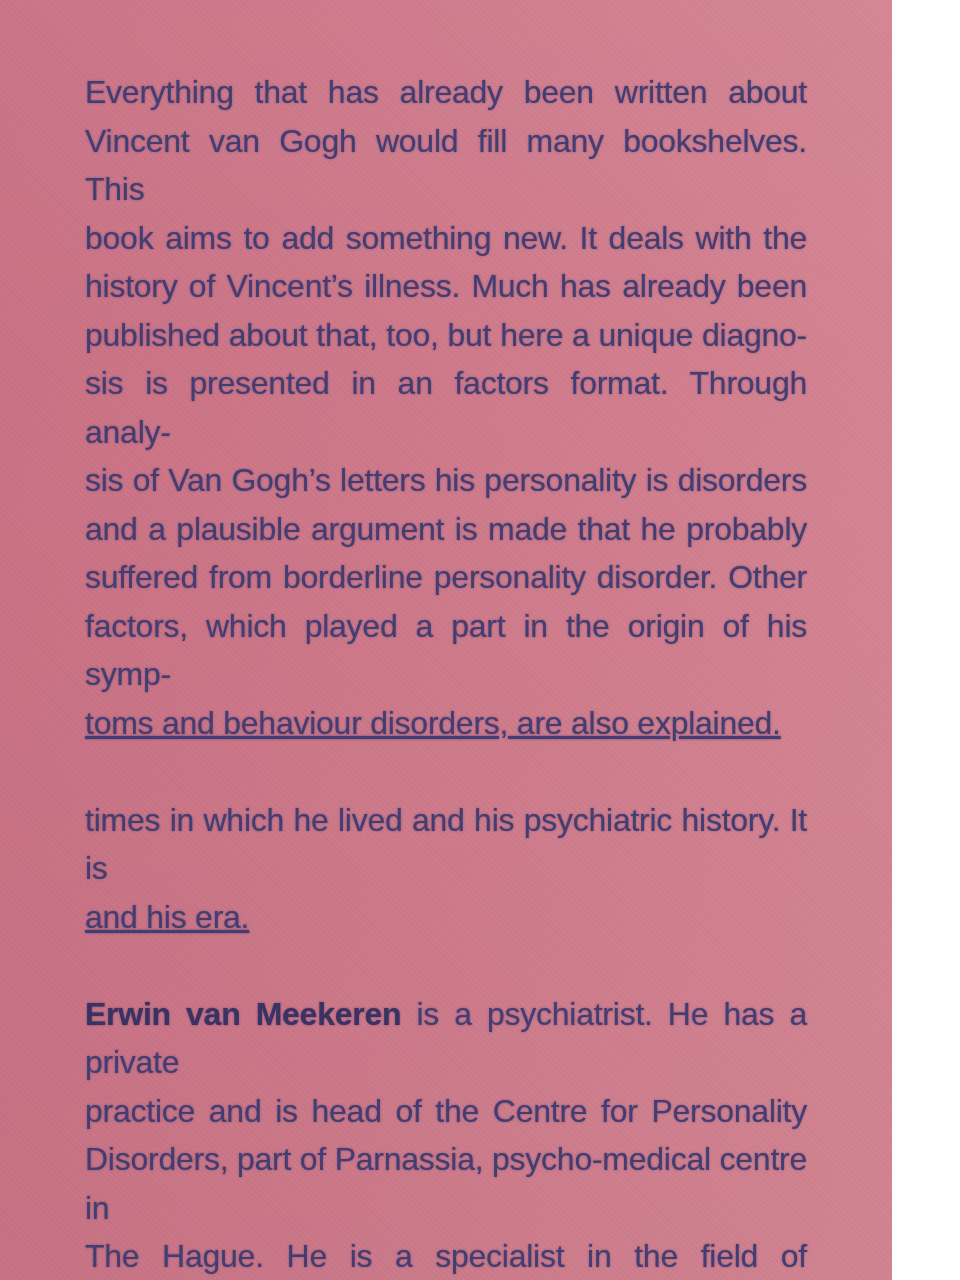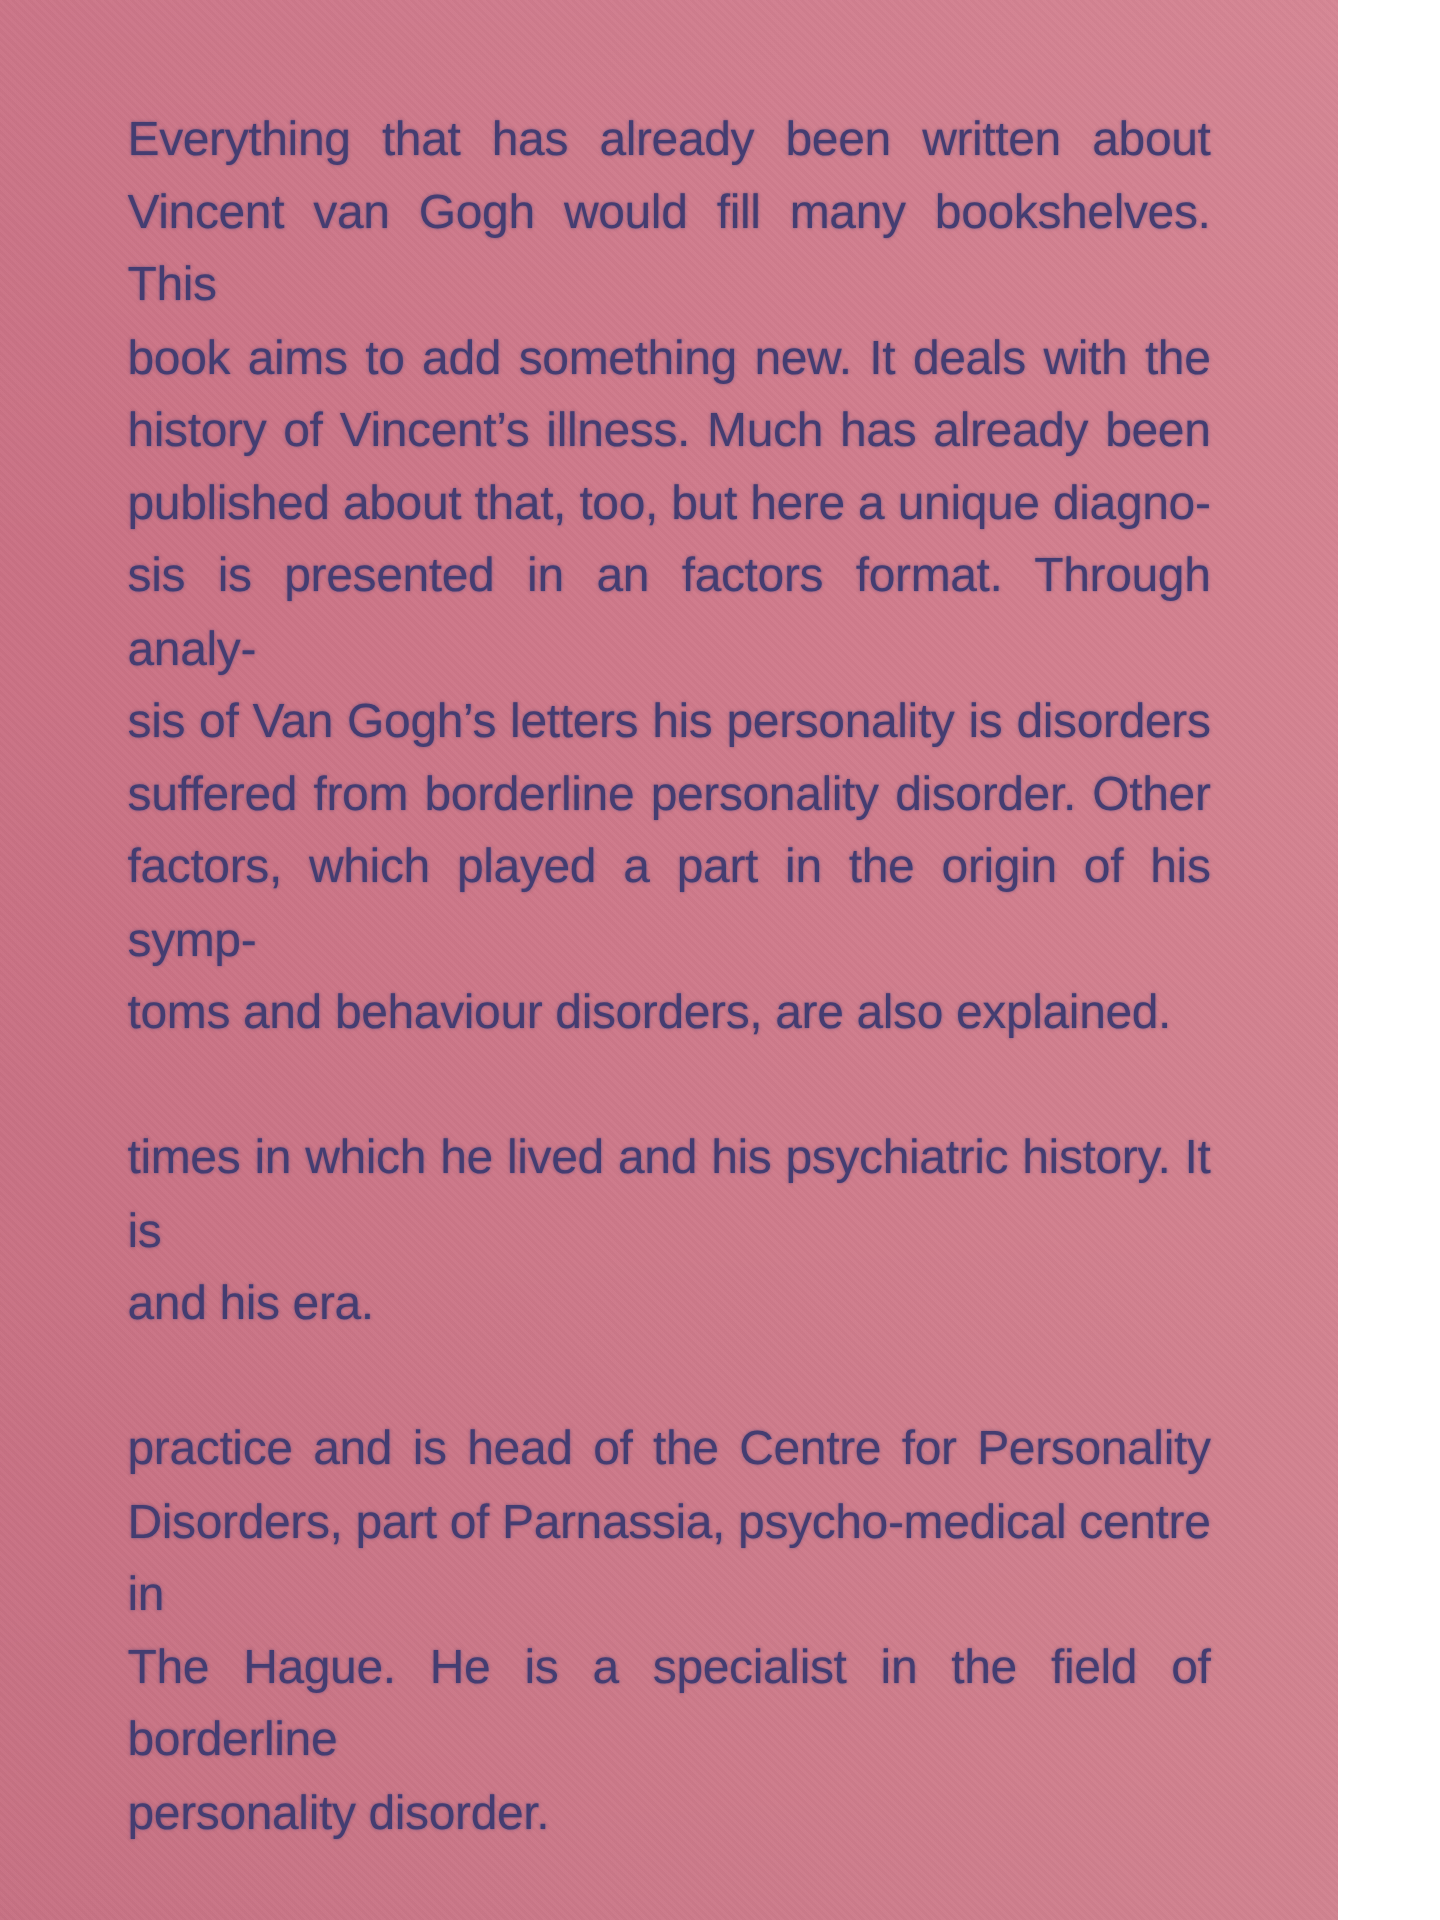--- a/index.html
+++ b/index.html
@@ -32,20 +32,21 @@
     line-height: 48.5px;
     letter-spacing: -0.25px;
     color: #443d71;
     text-shadow: 0 0 1.6px rgba(62,55,110,0.55), 0 0 3px rgba(80,70,130,0.18);
     text-align: justify;
     text-align-last: justify;
     -moz-text-align-last: justify;
   }
   .line.last {
     text-align-last: left;
+    text-decoration: underline;
     -moz-text-align-last: left;
   }
   .bold {
     font-weight: 700;
     color: #3a3263;
     text-shadow: 0 0 1.6px rgba(50,44,95,0.6), 0 0 3px rgba(70,60,120,0.2);
   }
 </style>
 </head>
 <body>
@@ -53,28 +54,30 @@
 <div class="cover">
   <main id="blurb">
       <div class="para">
         <div class="line"><span>Everything that has already been written about</span></div>
         <div class="line"><span>Vincent van Gogh would fill many bookshelves. This</span></div>
         <div class="line"><span>book aims to add something new. It deals with the</span></div>
         <div class="line"><span>history of Vincent’s illness. Much has already been</span></div>
         <div class="line"><span>published about that, too, but here a unique diagno-</span></div>
         <div class="line"><span>sis is presented in an factors format. Through analy-</span></div>
         <div class="line"><span>sis of Van Gogh’s letters his personality is disorders</span></div>
+        <div class="line"><span>and a plausible argument is made that he probably</span></div>
         <div class="line"><span>suffered from borderline personality disorder. Other</span></div>
         <div class="line"><span>factors, which played a part in the origin of his symp-</span></div>
         <div class="line last"><span>toms and behaviour disorders, are also explained.</span></div>
       </div>
       <div class="para">
         <div class="line"><span>times in which he lived and his psychiatric history. It is</span></div>
         <div class="line last"><span>and his era.</span></div>
       </div>
       <div class="para">
+        <div class="line"><span class="bold">Erwin van Meekeren</span><span> is a psychiatrist. He has a private</span></div>
         <div class="line"><span>practice and is head of the Centre for Personality</span></div>
         <div class="line"><span>Disorders, part of Parnassia, psycho-medical centre in</span></div>
         <div class="line"><span>The Hague. He is a specialist in the field of borderline</span></div>
         <div class="line last"><span>personality disorder.</span></div>
       </div>
     </main>
 </div>
 
 </body></html>

